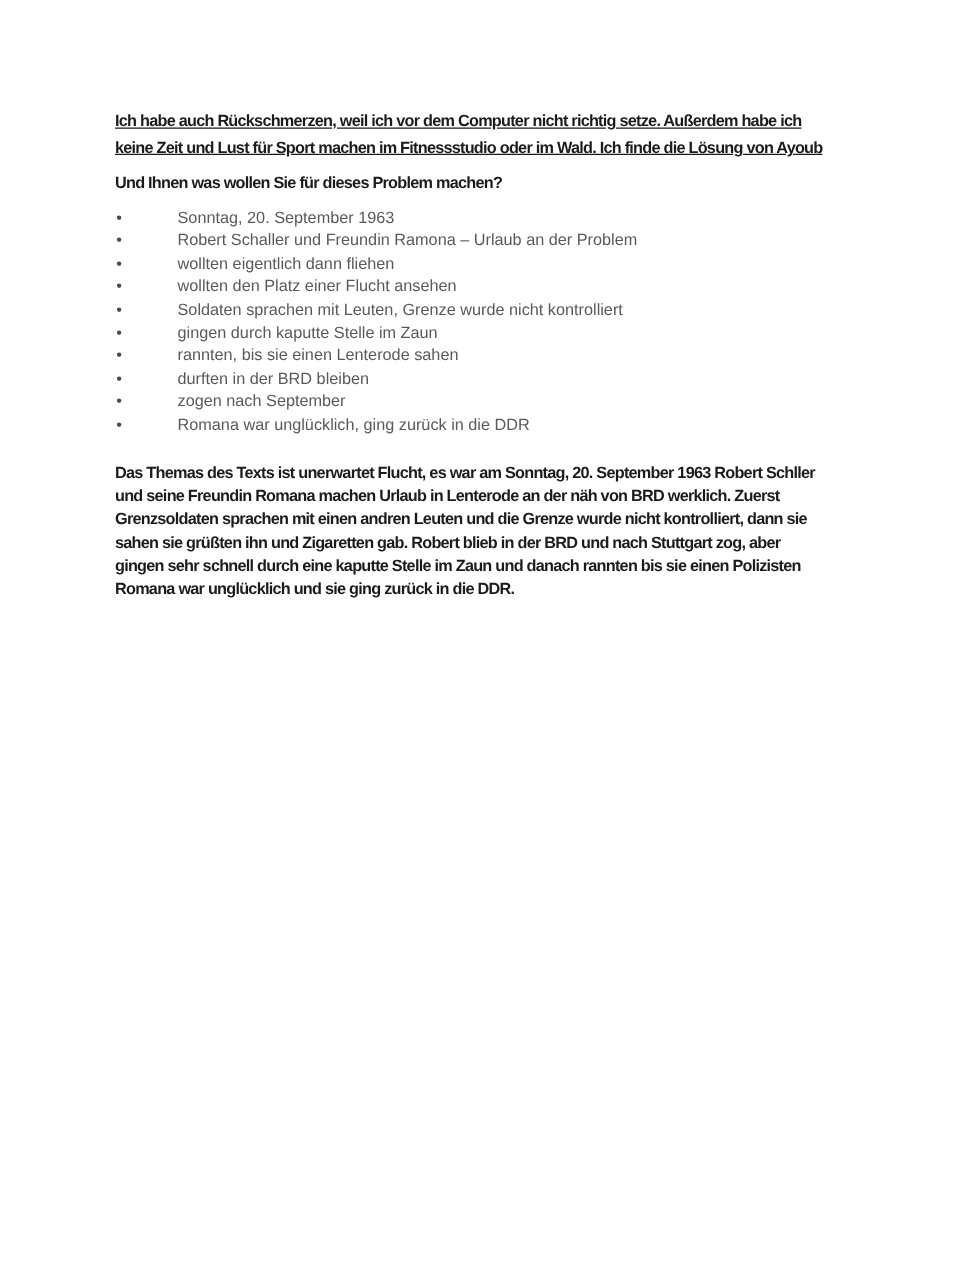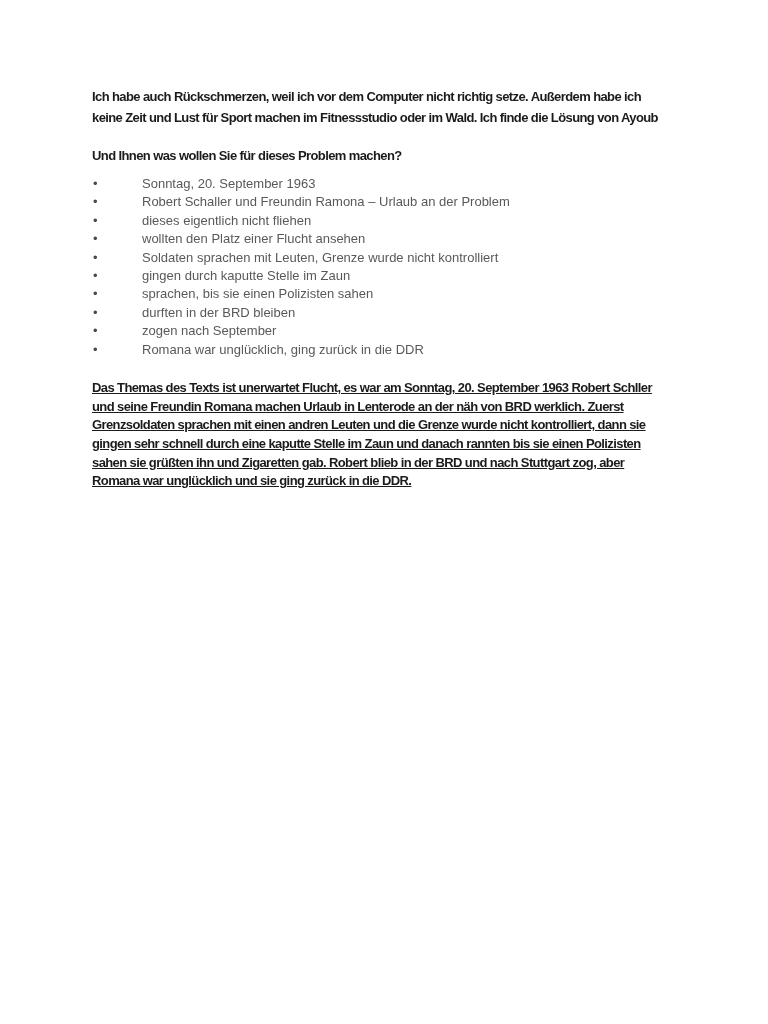--- a/index.html
+++ b/index.html
@@ -30,23 +30,24 @@
     font-weight: bold;
     font-size: 13px;
     letter-spacing: -0.6px;
   }
   .para .line {
     white-space: nowrap;
   }
   .para-intro .line {
     line-height: 21px;
     height: 21px;
+    text-decoration: underline;
   }
   .question {
-    margin-top: 17px;
+    margin-top: 7px;
     line-height: 21px;
     height: 21px;
     white-space: nowrap;
   }
   ul.bullets {
     list-style: none;
     margin: 9px 0 0 0;
     padding: 0;
   }
   ul.bullets li {
@@ -63,21 +64,20 @@
   ul.bullets li .marker {
     position: absolute;
     left: 1px;
     top: 0;
     color: #4a4a4a;
     font-size: 13px;
     line-height: 18.4px;
   }
   .para-summary {
     margin-top: 20px;
-    text-decoration: underline;
   }
   .para-summary .line {
     line-height: 18.7px;
     height: 18.7px;
   }
 </style>
 </head>
 <body>
 
 <div class="page">
@@ -91,48 +91,48 @@
     <div class="para question">Und Ihnen was wollen Sie für dieses Problem machen?</div>
 
     <ul class="bullets">
       <li>
         <span class="marker">•</span><span class="li-text">Sonntag, 20. September 1963</span>
       </li>
       <li>
         <span class="marker">•</span><span class="li-text">Robert Schaller und Freundin Ramona – Urlaub an der Problem</span>
       </li>
       <li>
-        <span class="marker">•</span><span class="li-text">dieses eigentlich nicht fliehen</span>
+        <span class="marker">•</span><span class="li-text">wollten eigentlich dann fliehen</span>
       </li>
       <li>
         <span class="marker">•</span><span class="li-text">wollten den Platz einer Flucht ansehen</span>
       </li>
       <li>
         <span class="marker">•</span><span class="li-text">Soldaten sprachen mit Leuten, Grenze wurde nicht kontrolliert</span>
       </li>
       <li>
         <span class="marker">•</span><span class="li-text">gingen durch kaputte Stelle im Zaun</span>
       </li>
       <li>
-        <span class="marker">•</span><span class="li-text">sprachen, bis sie einen Polizisten sahen</span>
+        <span class="marker">•</span><span class="li-text">rannten, bis sie einen Lenterode sahen</span>
       </li>
       <li>
         <span class="marker">•</span><span class="li-text">durften in der BRD bleiben</span>
       </li>
       <li>
         <span class="marker">•</span><span class="li-text">zogen nach September</span>
       </li>
       <li>
         <span class="marker">•</span><span class="li-text">Romana war unglücklich, ging zurück in die DDR</span>
       </li>
     </ul>
 
     <div class="para para-summary">
       <div class="line">Das Themas des Texts ist unerwartet Flucht, es war am Sonntag, 20. September 1963 Robert Schller</div>
       <div class="line">und seine Freundin Romana machen Urlaub in Lenterode an der näh von BRD werklich. Zuerst</div>
       <div class="line">Grenzsoldaten sprachen mit einen andren Leuten und die Grenze wurde nicht kontrolliert, dann sie</div>
+      <div class="line">sahen sie grüßten ihn und Zigaretten gab. Robert blieb in der BRD und nach Stuttgart zog, aber</div>
       <div class="line">gingen sehr schnell durch eine kaputte Stelle im Zaun und danach rannten bis sie einen Polizisten</div>
-      <div class="line">sahen sie grüßten ihn und Zigaretten gab. Robert blieb in der BRD und nach Stuttgart zog, aber</div>
       <div class="line">Romana war unglücklich und sie ging zurück in die DDR.</div>
     </div>
 
   </div>
 </div>
 
 </body></html>

